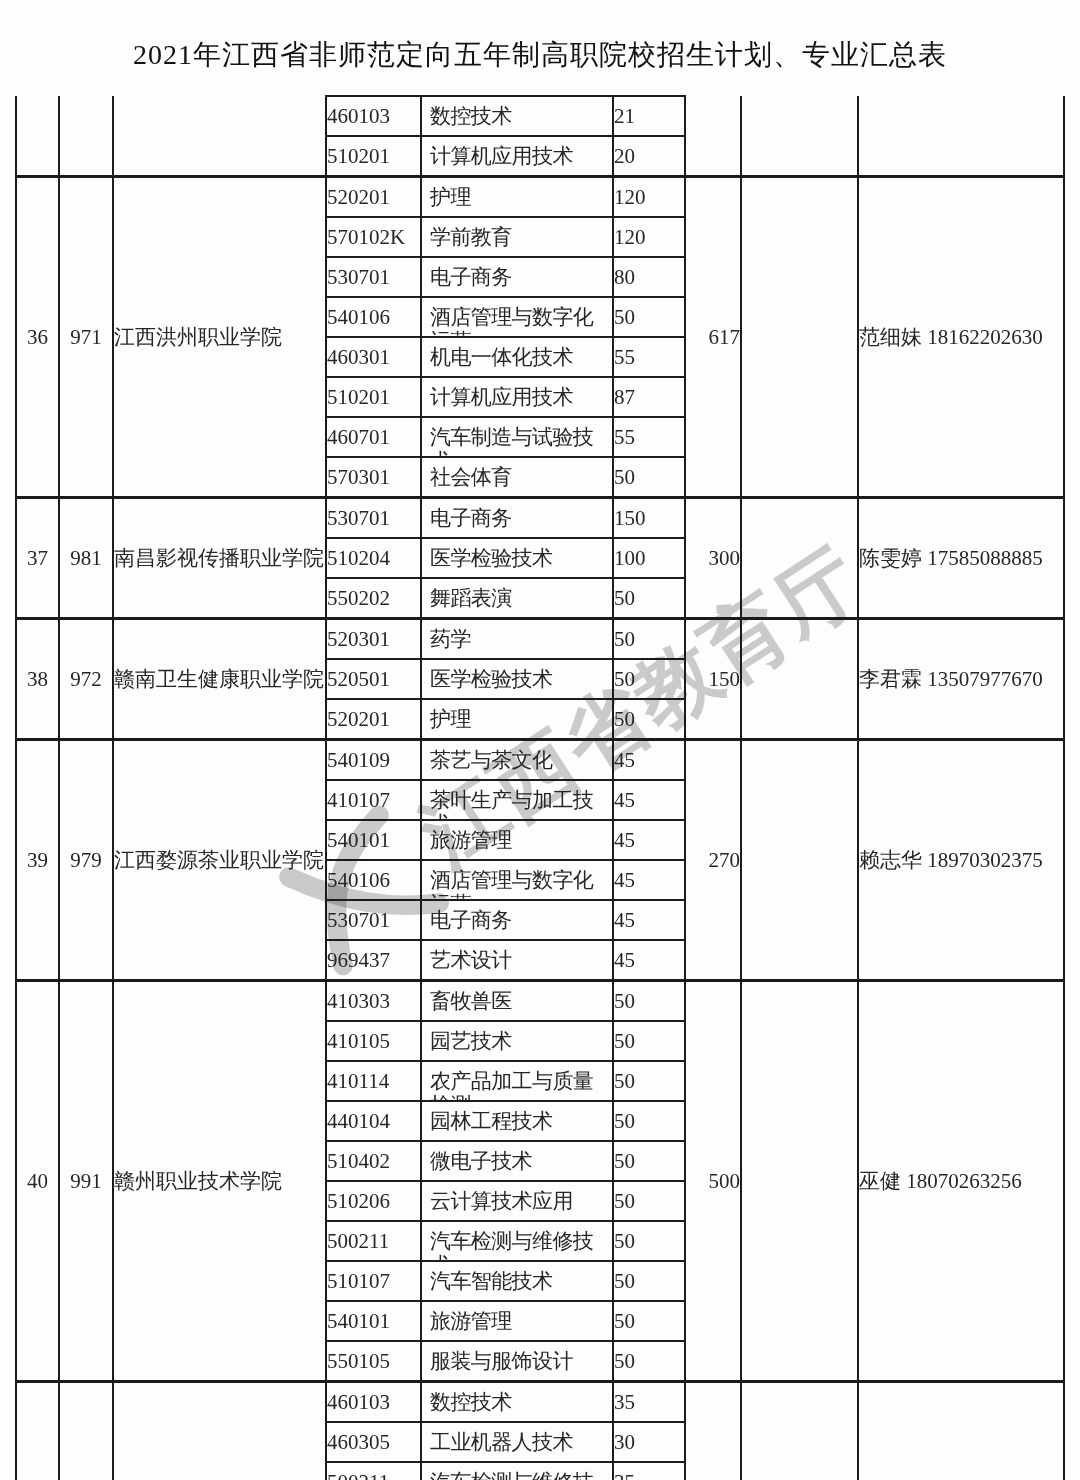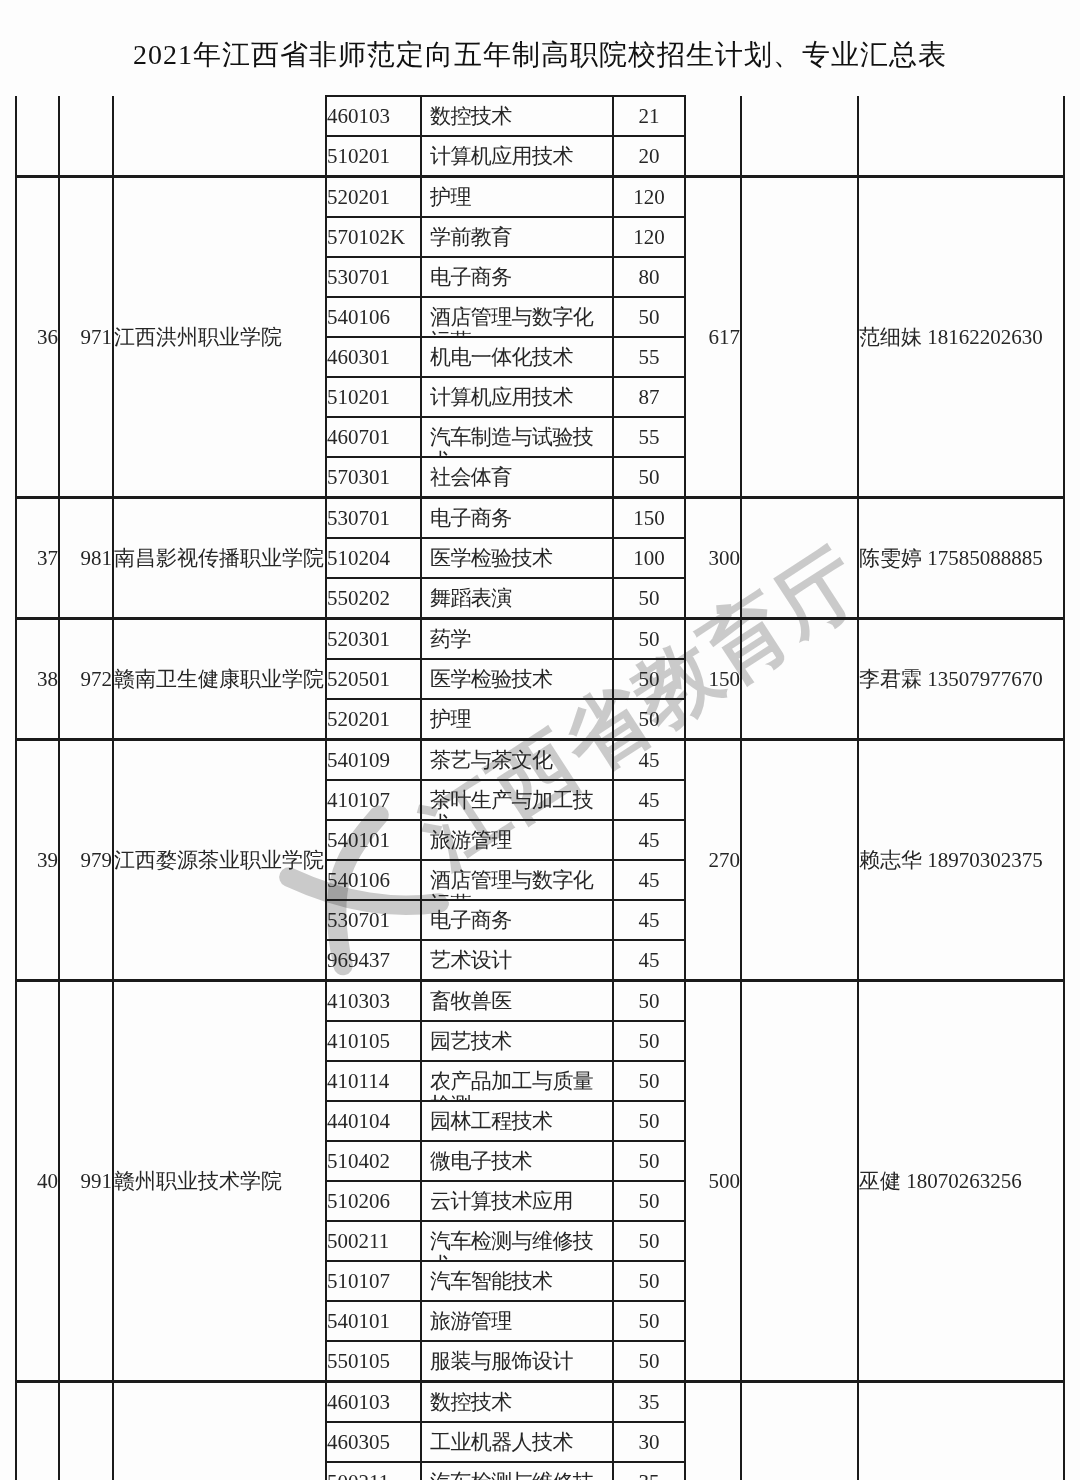--- a/index.html
+++ b/index.html
@@ -57,24 +57,24 @@
   table.plan tr { height: 38.3px; }
   table.plan td {
     border: 2px solid #1b1b1b;
     font-size: 21px;
     padding: 0;
     vertical-align: middle;
     overflow: hidden;
   }
   table.plan tr.section-start td { border-top: 3px solid #1b1b1b; }
   table.plan td.no-top { border-top: 0; }
-  td.serial, td.code { text-align: right; }
+  td.serial, td.code { text-align: center; }
   td.school { padding-left: 8px; font-size: 20px; }
   td.mcode { padding-left: 14px; margin-left: 8px; }
-  td.mcount { padding-left: 6px; text-align: center; }
+  td.mcount { padding-left: 6px; }
   td.total { text-align: right; }
   td.contact { padding-left: 10px; font-size: 20px; margin-top: 20px; }
   .nameclip {
     height: 31px;
     padding: 7px 4px 0 8px;
     line-height: 24px;
     overflow: hidden;
     letter-spacing: -0.6px;
     word-break: break-all;
   }

